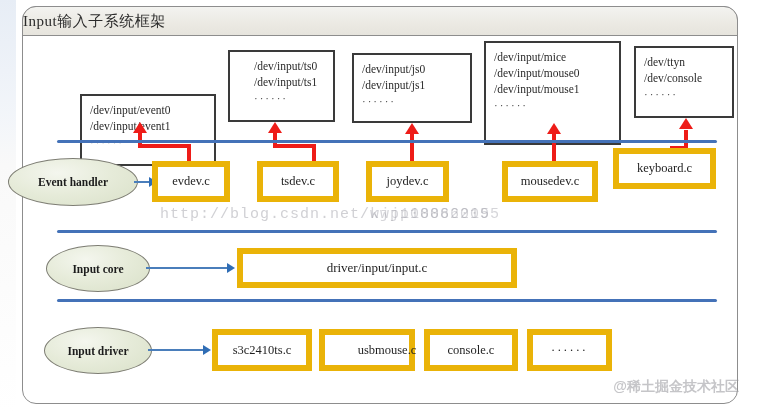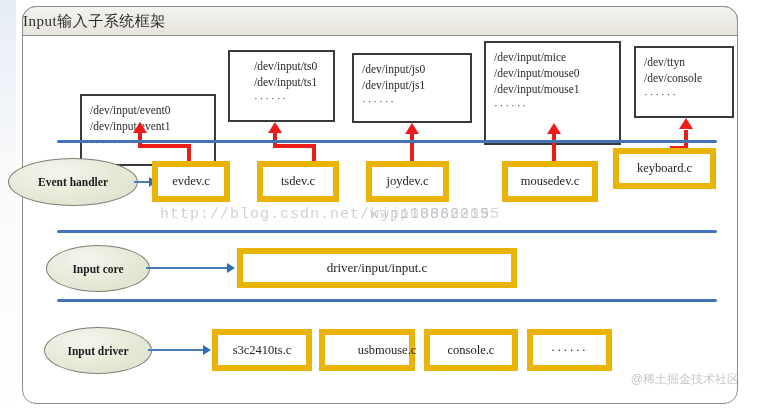--- a/index.html
+++ b/index.html
@@ -106,24 +106,24 @@
     font-family:"Liberation Mono","DejaVu Sans Mono",monospace;
     font-size:15px;letter-spacing:1px;
     color:rgba(150,150,160,.45);
     white-space:nowrap;pointer-events:none;
   }
   #wm-csdn .overlap{
     position:relative;color:rgba(150,150,160,.40);
   }
   #wm-csdn .overlap span{position:absolute;left:0;top:0;}
   #wm-juejin{
-    position:absolute;right:22px;bottom:24px;
+    position:absolute;right:22px;bottom:16px;
     font-family:"Liberation Sans","DejaVu Sans",sans-serif;
-    font-size:12px;color:rgba(150,150,155,.55);
-    white-space:nowrap;pointer-events:none;
+    font-size:14px;color:rgba(150,150,155,.55);
+    white-space:nowrap;pointer-events:none;font-weight:bold;
   }
 </style>
 </head>
 <body>
 
 <div id="left-artifact"></div>
 
 <div id="frame"></div>
 
 <div id="title-bar">

